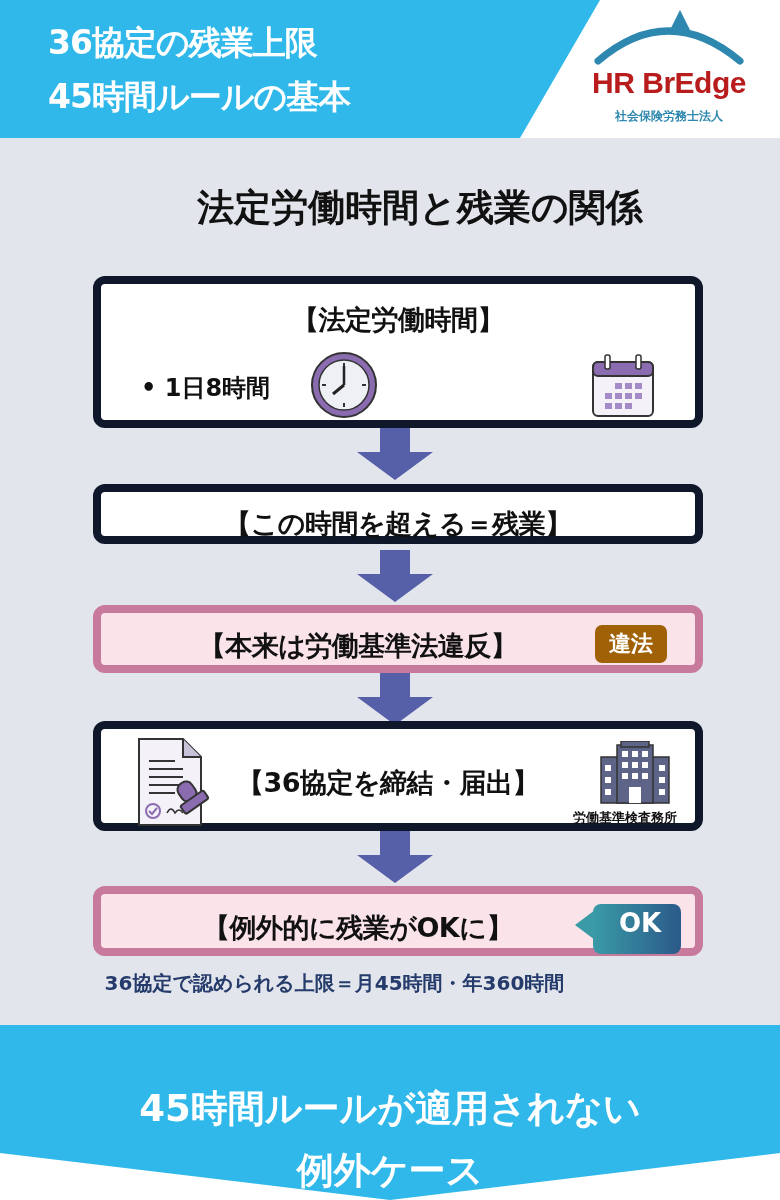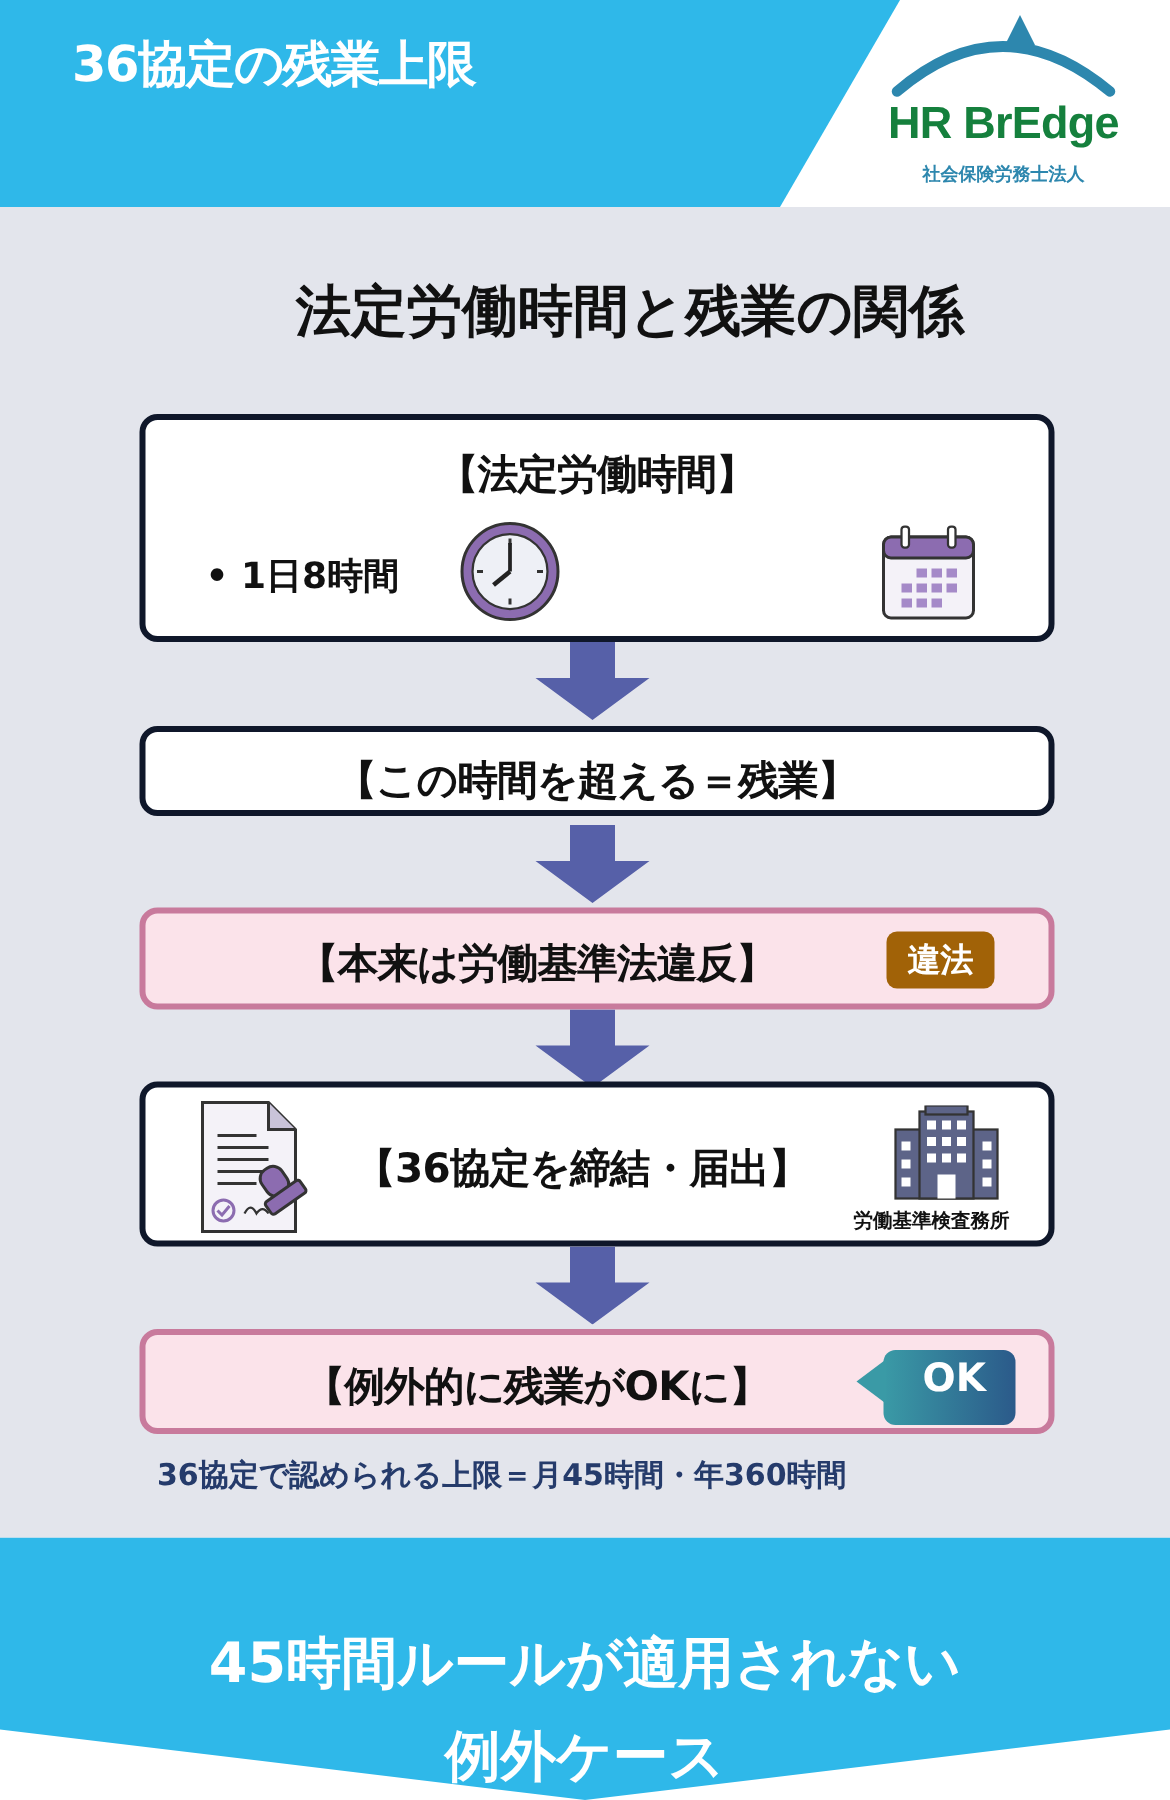--- a/index.html
+++ b/index.html
@@ -19,34 +19,34 @@
   }
   .header-title {
     position: absolute; left: 20px; top: 16px;
     color: #fff; font-weight: bold; font-size: 33px; line-height: 54px;
     letter-spacing: -1px;
     margin-left: 28px;
   }
   .logo { position: absolute; left: 560px; top: 6px; width: 215px; height: 125px; }
   .logo-text {
     position: absolute; left: 566px; top: 66px; width: 206px; text-align: center;
-    color: #15803d; font-weight: bold; font-size: 30px; letter-spacing: -0.5px;
+    color: #b91c1c; font-weight: bold; font-size: 30px; letter-spacing: -0.5px;
     font-family: "Liberation Sans", sans-serif;
   }
   .logo-sub {
     position: absolute; left: 566px; top: 108px; width: 206px; text-align: center;
     color: #2d87ae; font-weight: bold; font-size: 12px;
   }
   .main-title {
     position: absolute; left: 0; top: 183px; width: 780px; text-align: center;
     font-weight: bold; font-size: 37px; color: #111; letter-spacing: 0px; margin-left: 30px;
   }
   .box {
     position: absolute; left: 93px; width: 610px; box-sizing: border-box;
-    background: #fff; border: 4px solid #0f172a; border-radius: 12px;
+    background: #fff; border: 8px solid #0f172a; border-radius: 12px;
   }
   .box.pink { background: #fbe3ea; border-color: #c87a9c; }
   .box-label {
     position: absolute; width: 100%; text-align: center;
     font-weight: bold; font-size: 27px; color: #111; letter-spacing: -0.5px;
   }
   .arrow { position: absolute; left: 355px; width: 80px; height: 52px; }
   .badge-red {
     position: absolute; background: #a16207; color: #fff; font-weight: bold;
     font-size: 22px; border-radius: 7px; padding: 4px 14px;
@@ -71,20 +71,21 @@
   }
   .item { position: absolute; font-weight: bold; font-size: 24px; color: #111; }
 </style>
 </head>
 <body>
 
 <div class="header"></div>
 <div class="header-white"></div>
 <div class="header-title">
   <div>36協定の残業上限</div>
+  <div>45時間ルールの基本</div>
 </div>
 <svg class="logo" viewBox="0 0 215 125">
   <path d="M38 55 Q 108 -5 180 55" stroke="#2d87ae" stroke-width="7" fill="none" stroke-linecap="round"></path>
   <polygon points="120,4 130,24 110,24" fill="#2d87ae"></polygon>
 </svg>
 <div class="logo-text">HR BrEdge</div>
 <div class="logo-sub">社会保険労務士法人</div>
 
 <div class="main-title">法定労働時間と残業の関係</div>
 

